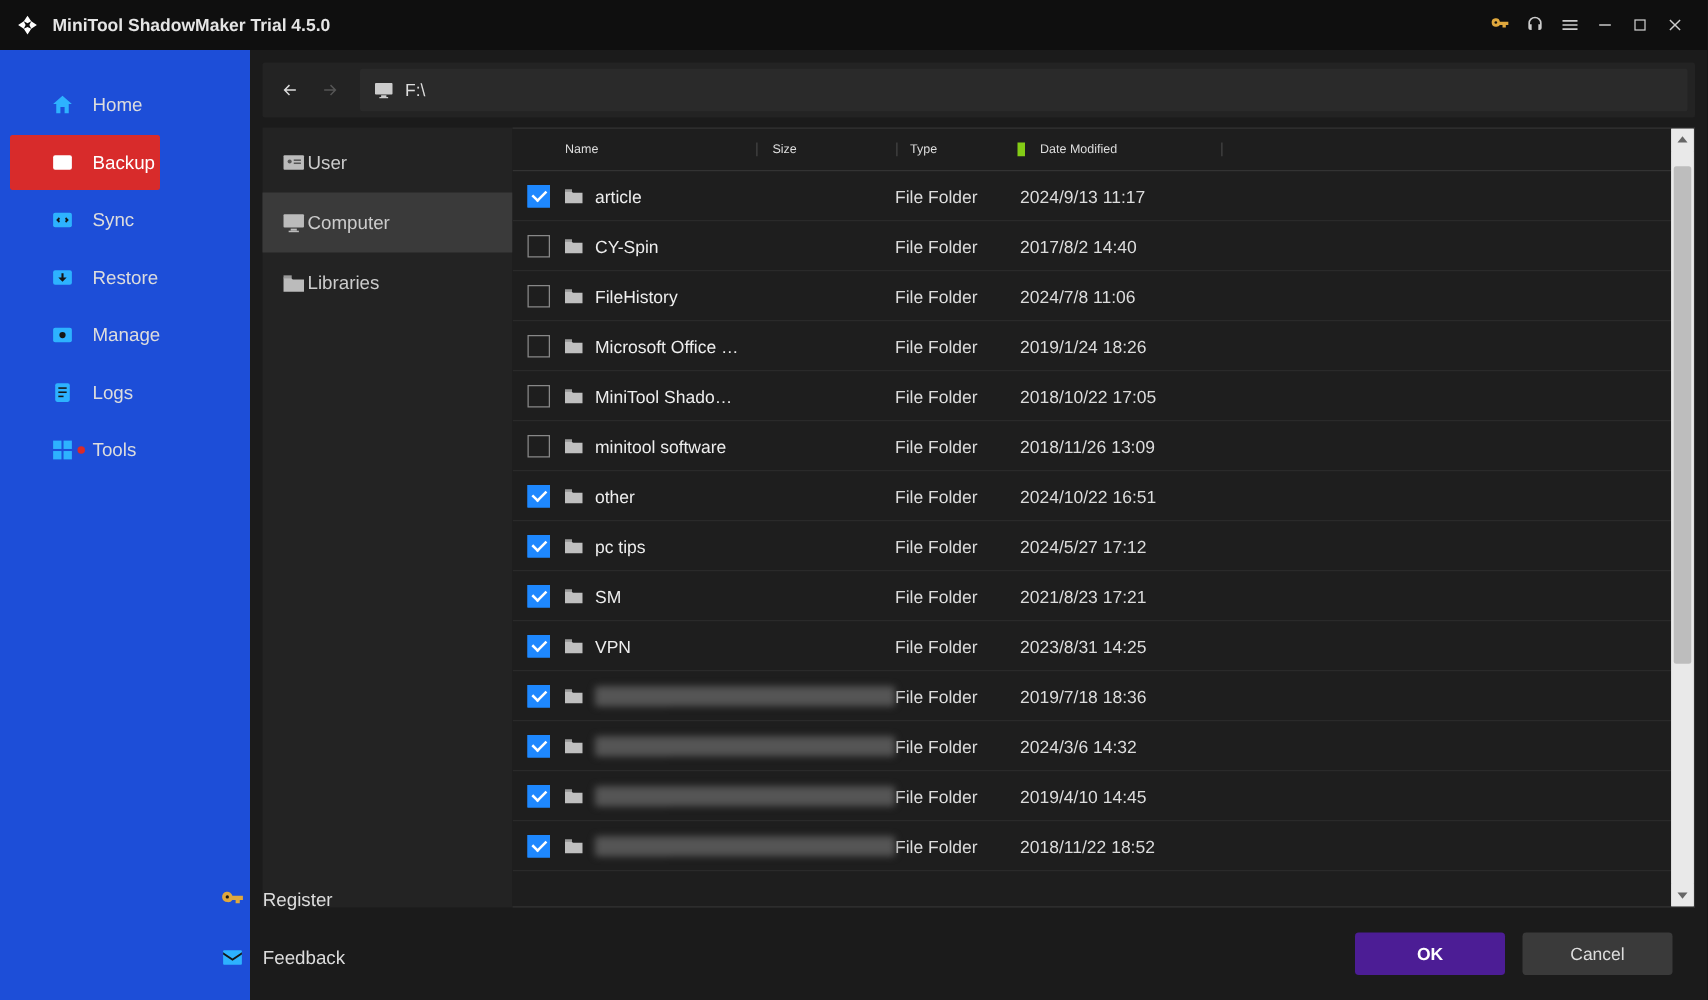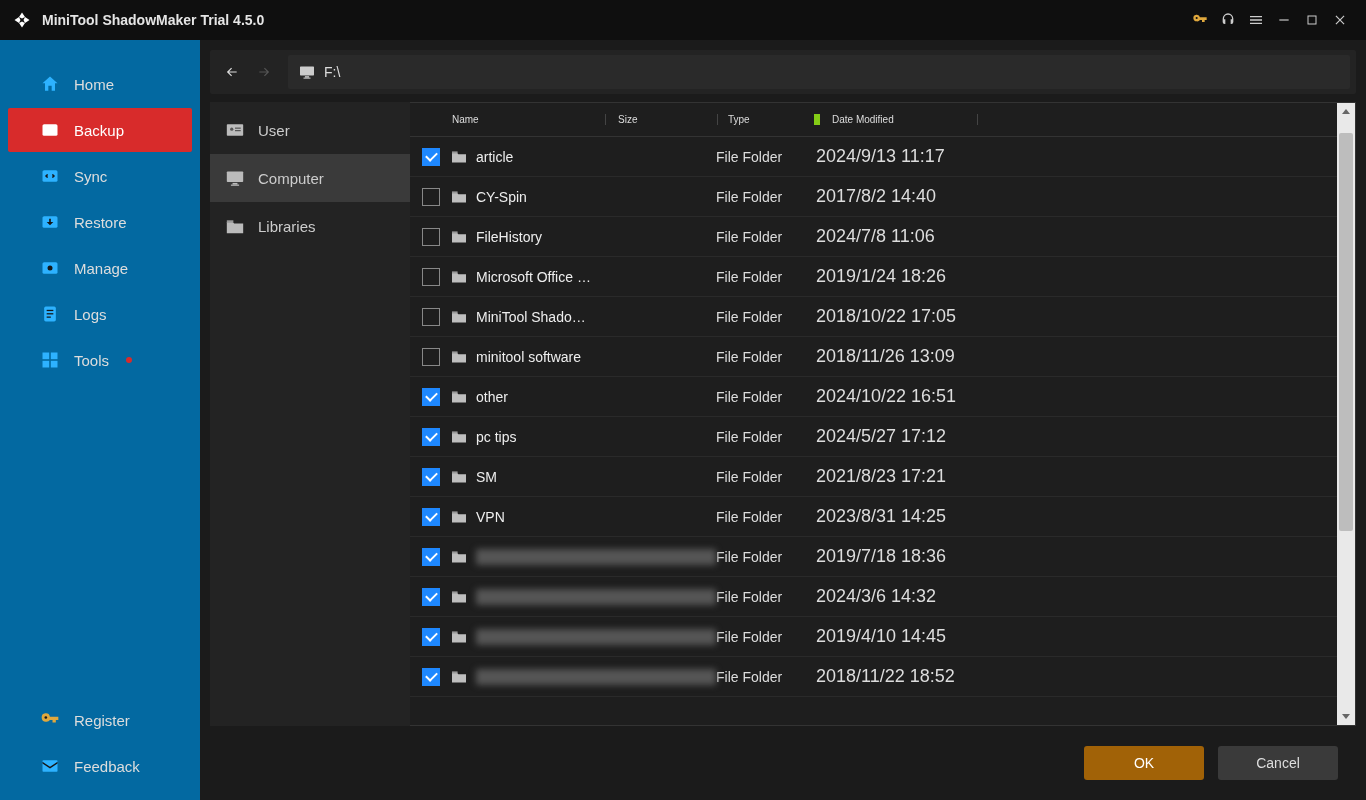--- a/index.html
+++ b/index.html
@@ -8,67 +8,67 @@
   
   .titlebar { height: 40px; background: #0f0f0f; display: flex; align-items: center; padding: 0 12px; }
   .titlebar .logo { width: 20px; height: 20px; margin-right: 10px; display:flex; align-items:center; justify-content:center;}
   .titlebar .title { font-size: 14px; font-weight: 600; color: #e5e5e5; }
   .titlebar .spacer { flex: 1; }
   .titlebar .ctrl { width: 28px; height: 28px; display:flex; align-items:center; justify-content:center; color:#ccc; cursor:pointer; }
   .titlebar .key { color:#e0a83d; }
 
   
   .shell { display:flex; height: 760px; }
-  .sidebar { width: 200px; background:#0369a1; display:flex; flex-direction:column; padding-top:22px; }
+  .sidebar { width: 200px; background:#1d4ed8; display:flex; flex-direction:row; padding-top:22px; }
   .nav-item { height: 44px; display:flex; align-items:center; padding-left:32px; gap:14px; color:#ddd; cursor:pointer; font-size:15px; position:relative; margin: 0 8px 2px 8px; border-radius:2px;}
   .nav-item.active { background:#d82b2b; color:#fff; }
   .nav-item .dot { width:6px; height:6px; border-radius:50%; background:#d82b2b; position:absolute; right:60px; top:19px;}
   .nav-icon { width:20px; height:20px; display:flex; align-items:center; justify-content:center; flex-shrink:0;}
   .sidebar .bottom { margin-top:auto; margin-bottom:10px;}
 
   .content { flex:1; background:#1b1b1b; padding:10px 10px 0 10px; display:flex; flex-direction:column; }
   .toolbar { height:44px; background:#232323; display:flex; align-items:center; padding:0 6px; border-radius:2px;}
   .navbtn { width:32px; height:32px; display:flex; align-items:center; justify-content:center; color:#ccc; cursor:pointer;}
   .navbtn.dim { color:#555; }
   .pathbox { flex:1; height:34px; background:#2a2a2a; margin-left:8px; border-radius:2px; display:flex; align-items:center; padding:0 10px; gap:8px; color:#bbb;}
   .pathbox .mon { display:flex; align-items:center;}
   .pathbox input { background:transparent; border:none; color:#ddd; font-size:14px; outline:none; flex:1; }
 
   .browser { flex:1; display:flex; margin-top:8px; min-height:0;}
   .tree { width:200px; background:#232323; display:flex; flex-direction:column; padding-top:4px;}
-  .tree-item { height:48px; display:flex; align-items:center; padding-left:14px; gap:12px; color:#ccc; cursor:pointer; font-size:15px;}
+  .tree-item { height:48px; display:flex; align-items:center; padding-left:14px; color:#ccc; cursor:pointer; font-size:15px;}
   .tree-item.sel { background:#3a3a3a; }
   .tree-icon { width:22px; height:18px; display:flex;}
 
   .filepane { flex:1; background:#1e1e1e; border:1px solid #333; border-left:none; display:flex;}
   .listwrap { flex:1; overflow:hidden; display:flex; flex-direction:column;}
   .head { height:34px; display:flex; align-items:center; border-bottom:1px solid #333; padding-left:42px; font-size:10px; color:#ddd;}
   .col-name { width:154px; border-right:1px solid #444; padding-left:0;}
   .col-size { width:112px; padding-left:12px; border-right:1px solid #444;}
   .col-type { width:102px; padding-left:10px; border-right:6px solid #84cc16;}
   .col-date { width:158px; padding-left:12px; border-right:1px solid #444;}
   .rows { flex:1; overflow-y:auto; overflow-x:hidden;}
   .row { height:40px; display:flex; align-items:center; border-bottom:1px solid #2a2a2a; padding-left:12px;}
   .cb { width:18px; height:18px; border:1.5px solid #888; margin-right:10px; flex-shrink:0; display:flex; align-items:center; justify-content:center;}
   .cb.checked { background:#1e88ff; border-color:#1e88ff;}
   .cb.checked::after { content:""; width:9px; height:5px; border-left:2px solid #fff; border-bottom:2px solid #fff; transform:rotate(-45deg); margin-top:-2px;}
   .ficon { width:18px; height:14px; margin-right:8px; flex-shrink:0;}
   .cname { width:240px; font-size:14px; color:#eee; white-space:nowrap; overflow:hidden; text-overflow:ellipsis;}
   .cname.blur { filter: blur(3px); background:#555; color:#555; border-radius:2px; }
   .ctype { width:100px; font-size:14px; color:#ddd;}
-  .cdate { width:180px; font-size:18px; color:#ddd;}
+  .cdate { width:180px; font-size:14px; color:#ddd;}
 
   .scrollbar-fake { width:18px; background:#e9e9e9; display:flex; flex-direction:column;}
   .sb-btn { height:18px; background:#e9e9e9; display:flex; align-items:center; justify-content:center;}
   .sb-track { flex:1; background:#e9e9e9; position:relative;}
   .sb-thumb { position:absolute; left:2px; right:2px; background:#bdbdbd; border-radius:2px;}
 
   .footer { height:74px; display:flex; align-items:center; justify-content:flex-end; padding-right:18px; gap:14px;}
   .btn { width:120px; height:34px; border-radius:3px; display:flex; align-items:center; justify-content:center; font-size:14px; cursor:pointer;}
-  .btn.primary { background:#a16207; color:#fff;}
+  .btn.primary { background:#4c1d95; color:#fff;font-weight:bold;}
   .btn.sec { background:#3a3a3a; color:#ddd;}
 
   svg { display:block; }
 </style>
 </head>
 <body>
 
 <div class="titlebar">
   <span class="logo">
     <svg width="18" height="18" viewBox="0 0 24 24">

